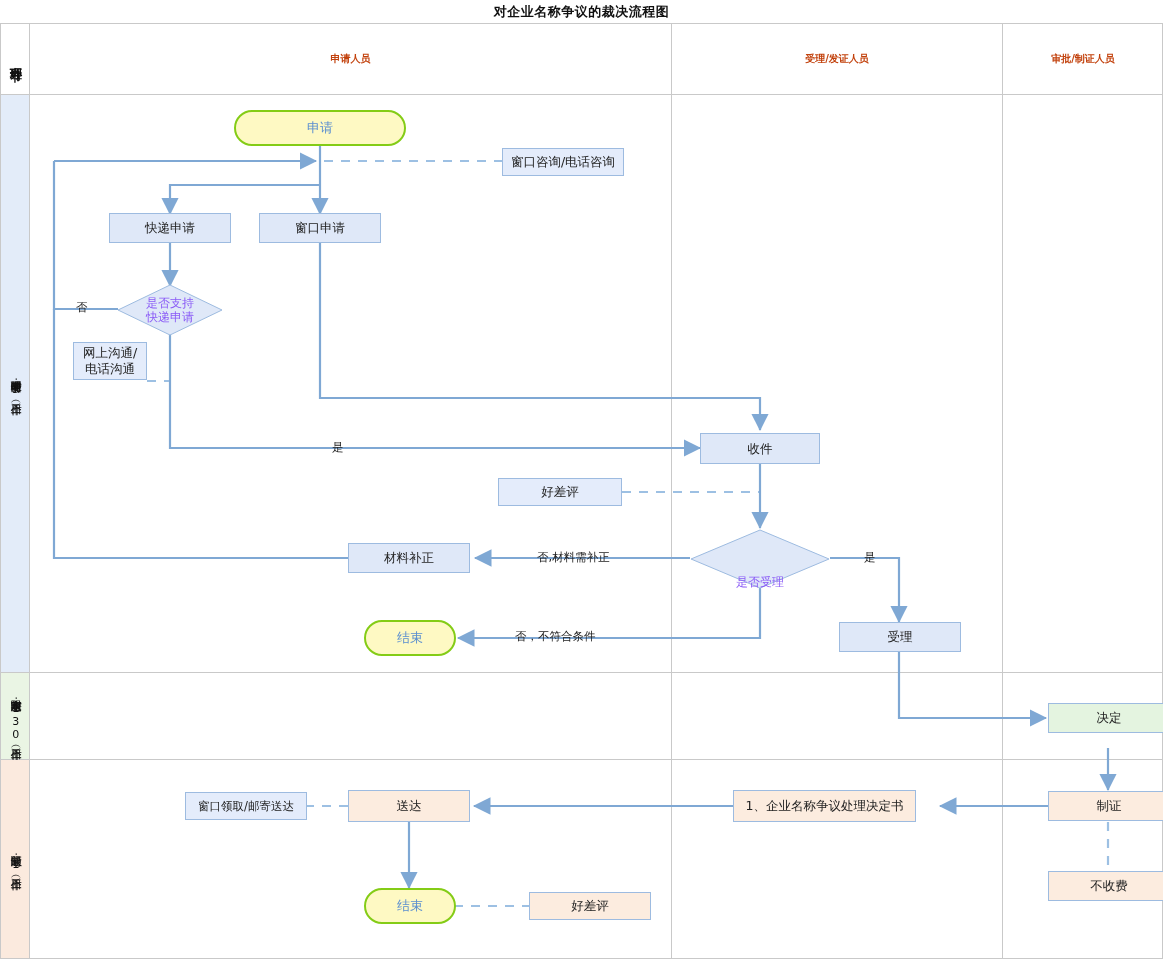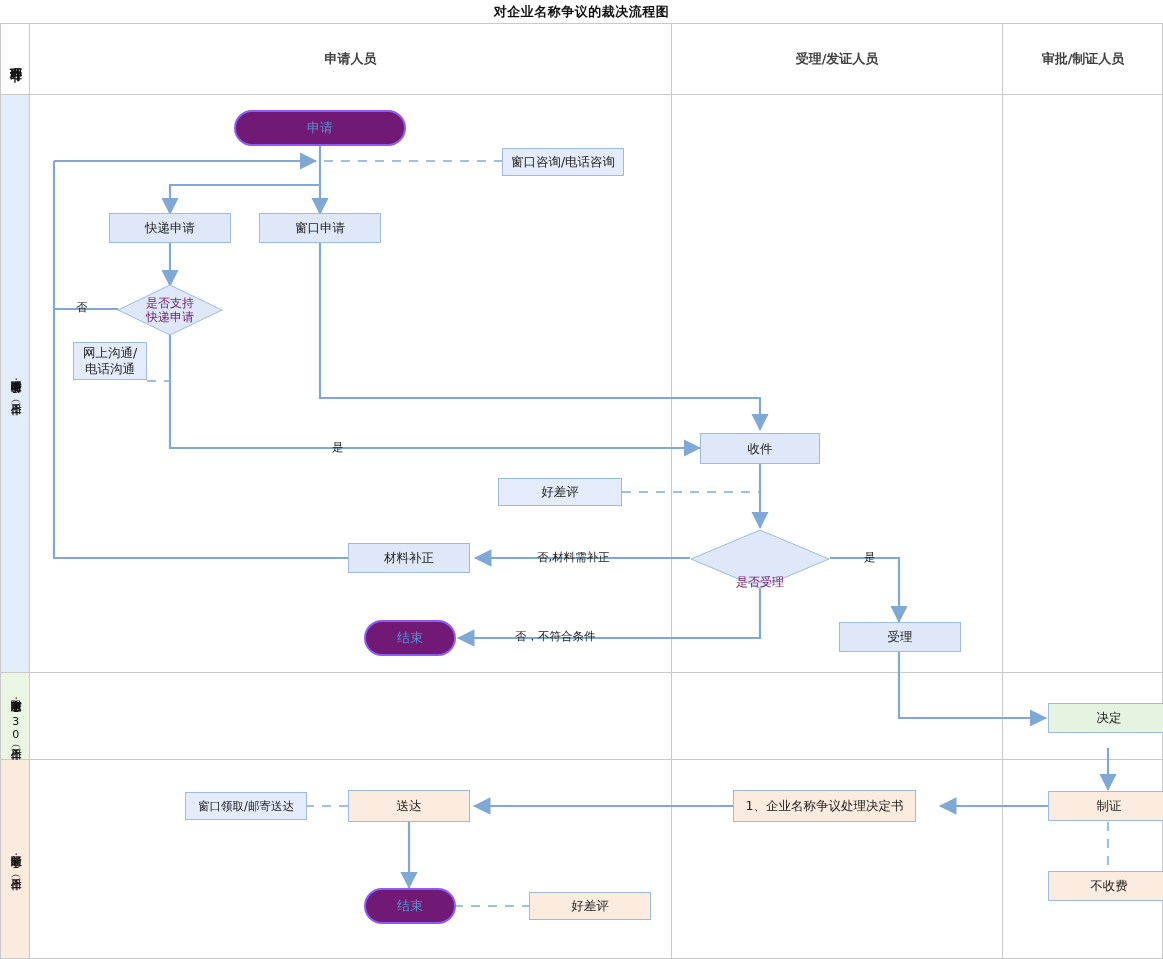--- a/index.html
+++ b/index.html
@@ -11,21 +11,21 @@
              display:flex;align-items:center;justify-content:center;
              border-bottom:1px solid #c9c9c9;box-sizing:border-box;background:#fff;}
   #title-bar .t{font-size:13px;font-weight:bold;color:#111;letter-spacing:.5px;}
 
   
   .vline{position:absolute;width:1px;background:#c9c9c9;}
   .hline{position:absolute;height:1px;background:#c9c9c9;}
 
   
   .colhead{position:absolute;display:flex;align-items:center;justify-content:center;
-           font-size:13px;font-weight:bold;color:#404040;}
+           font-size:10px;font-weight:bold;color:#c2410c;}
   #head-stage{position:absolute;left:1px;top:24px;width:28px;height:70px;
               display:flex;align-items:center;justify-content:center;
               font-size:12px;font-weight:bold;color:#111;
               writing-mode:vertical-rl;text-orientation:upright;letter-spacing:1px;
               line-height:1.15;}
 
   
   .stage{position:absolute;left:1px;width:28px;box-sizing:border-box;
          display:flex;align-items:center;justify-content:center;
          font-size:11px;color:#111;line-height:1.15;
@@ -36,24 +36,24 @@
   #stage-3{background:#fbeade;}
 
   
   .node{position:absolute;box-sizing:border-box;display:flex;
         align-items:center;justify-content:center;text-align:center;
         font-size:12.5px;color:#222;line-height:1.25;}
   .box-blue{background:#dfe8f8;border:1px solid #9dbbe0;}
   .box-blue-lt{background:#e4ecfb;border:1px solid #9dbbe0;}
   .box-peach{background:#fcecdf;border:1px solid #9dbbe0;}
   .box-green{background:#e4f4e0;border:1px solid #9dbbe0;}
-  .term{background:#701a75;border:2px solid #8b5cf6;border-radius:22px;
+  .term{background:#fef9c3;border:2px solid #84cc16;border-radius:22px;
         color:#5b8fd0;font-size:13px;}
   .diamond{background:transparent;border:none;}
-  .diamond .dlabel{position:relative;z-index:2;font-size:12px;line-height:1.2;color:#701a75;}
+  .diamond .dlabel{position:relative;z-index:2;font-size:12px;line-height:1.2;color:#8b5cf6;}
   .diamond svg{position:absolute;left:0;top:0;}
 
   
   #wires{position:absolute;left:0;top:0;width:1163px;height:959px;pointer-events:none;}
 
   
   .elabel{position:absolute;font-size:11.5px;color:#222;background:transparent;
           white-space:nowrap;}
 </style>
 </head>

